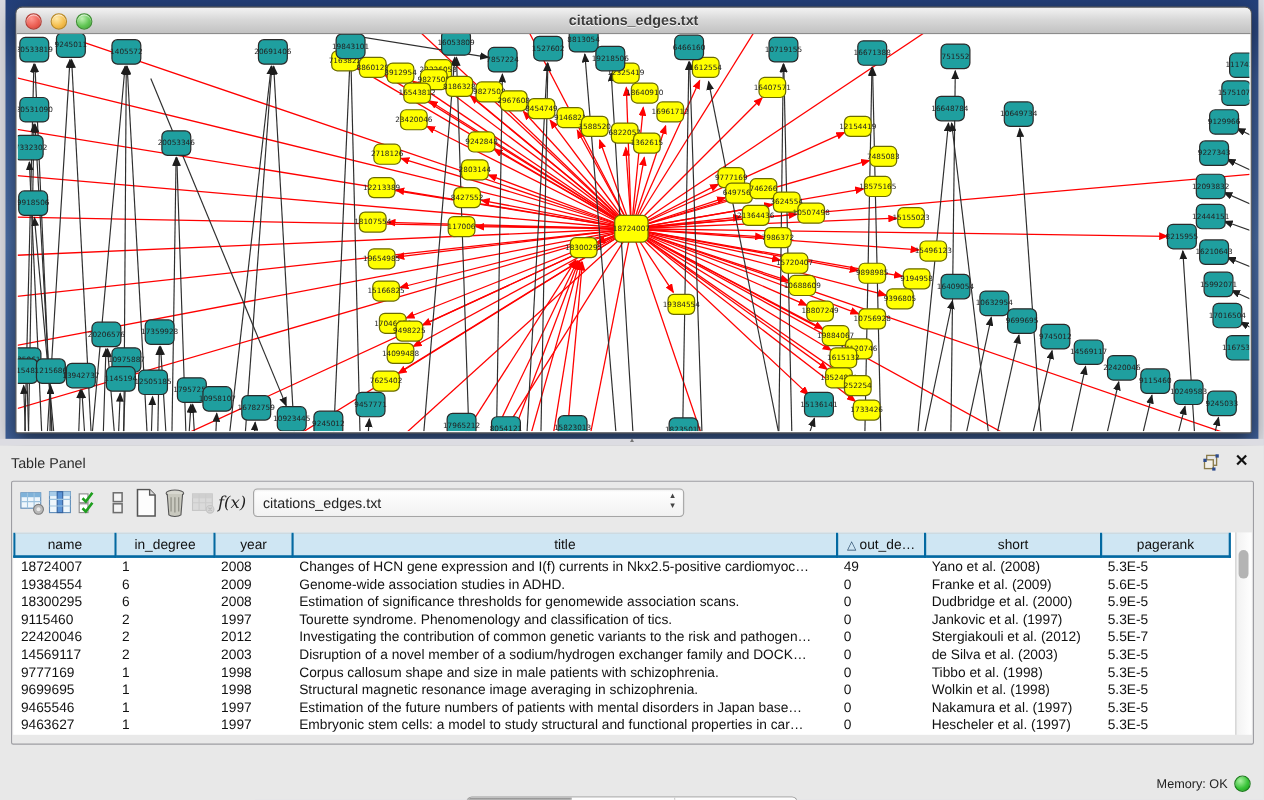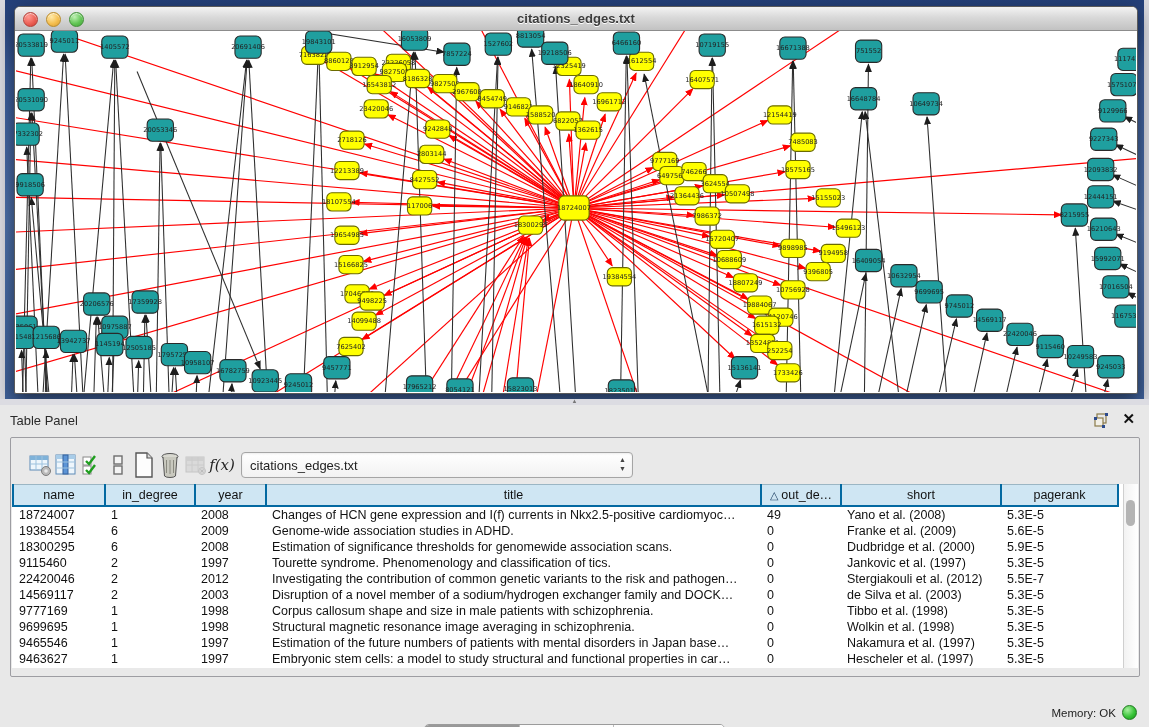--- a/index.html
+++ b/index.html
@@ -28,21 +28,21 @@
   .splitter{position:absolute;left:0;top:399px;width:1149px;height:6px;background:#dcdce2;text-align:center;}
   .splitter .grip{font-size:6px;color:#777;line-height:5px;}
 
   
   .tablepanel{position:absolute;left:0;top:405px;width:1149px;height:322px;background:#e8e8e8;}
   .tp-header{position:absolute;left:0;top:0;width:100%;height:30px;}
   .tp-title{position:absolute;left:10px;top:8px;font-size:13px;color:#2b2b2b;text-align:right;}
   .tp-float{position:absolute;right:40px;top:7px;width:16px;height:16px;cursor:pointer;}
   .tp-close{position:absolute;right:14px;top:5px;font-size:15px;font-weight:bold;color:#111;cursor:pointer;}
   .tp-body{position:absolute;left:10px;top:32px;width:1128px;height:238px;border:1px solid #9d9da2;background:#e9e9e9;border-radius:2px;}
-  .toolbar{position:absolute;left:16px;top:6px;height:34px;display:flex;align-items:flex-end;gap:0;}
+  .toolbar{position:absolute;left:5px;top:6px;height:34px;display:flex;align-items:flex-start;gap:0;}
   .tbtn{width:26px;height:26px;display:flex;align-items:center;justify-content:center;cursor:pointer;}
   .fx{font-family:"DejaVu Serif",serif;font-style:italic;font-size:15px;color:#222;}
   .combo{width:390px;height:24px;border:1px solid #a5a5a5;border-radius:4px;background:linear-gradient(180deg,#ffffff,#f2f2f2);
     display:flex;align-items:center;position:relative;margin-left:6px;box-shadow:inset 0 1px 2px rgba(0,0,0,.08);}
   .combo span.val{font-size:13px;color:#222;padding-left:8px;}
   .stepper{position:absolute;right:6px;top:2px;font-size:7px;line-height:9px;color:#444;text-align:center;}
 
   .grid{position:absolute;left:1px;top:46px;width:1111px;height:184px;background:#fff;overflow:hidden;}
   table.data{border-collapse:collapse;table-layout:fixed;width:1105px;font-size:12.5px;color:#111;}
   table.data th{background:#cfe6f3;border:2px solid #0369a1;border-top:1px solid #9bb6c4;font-weight:normal;

